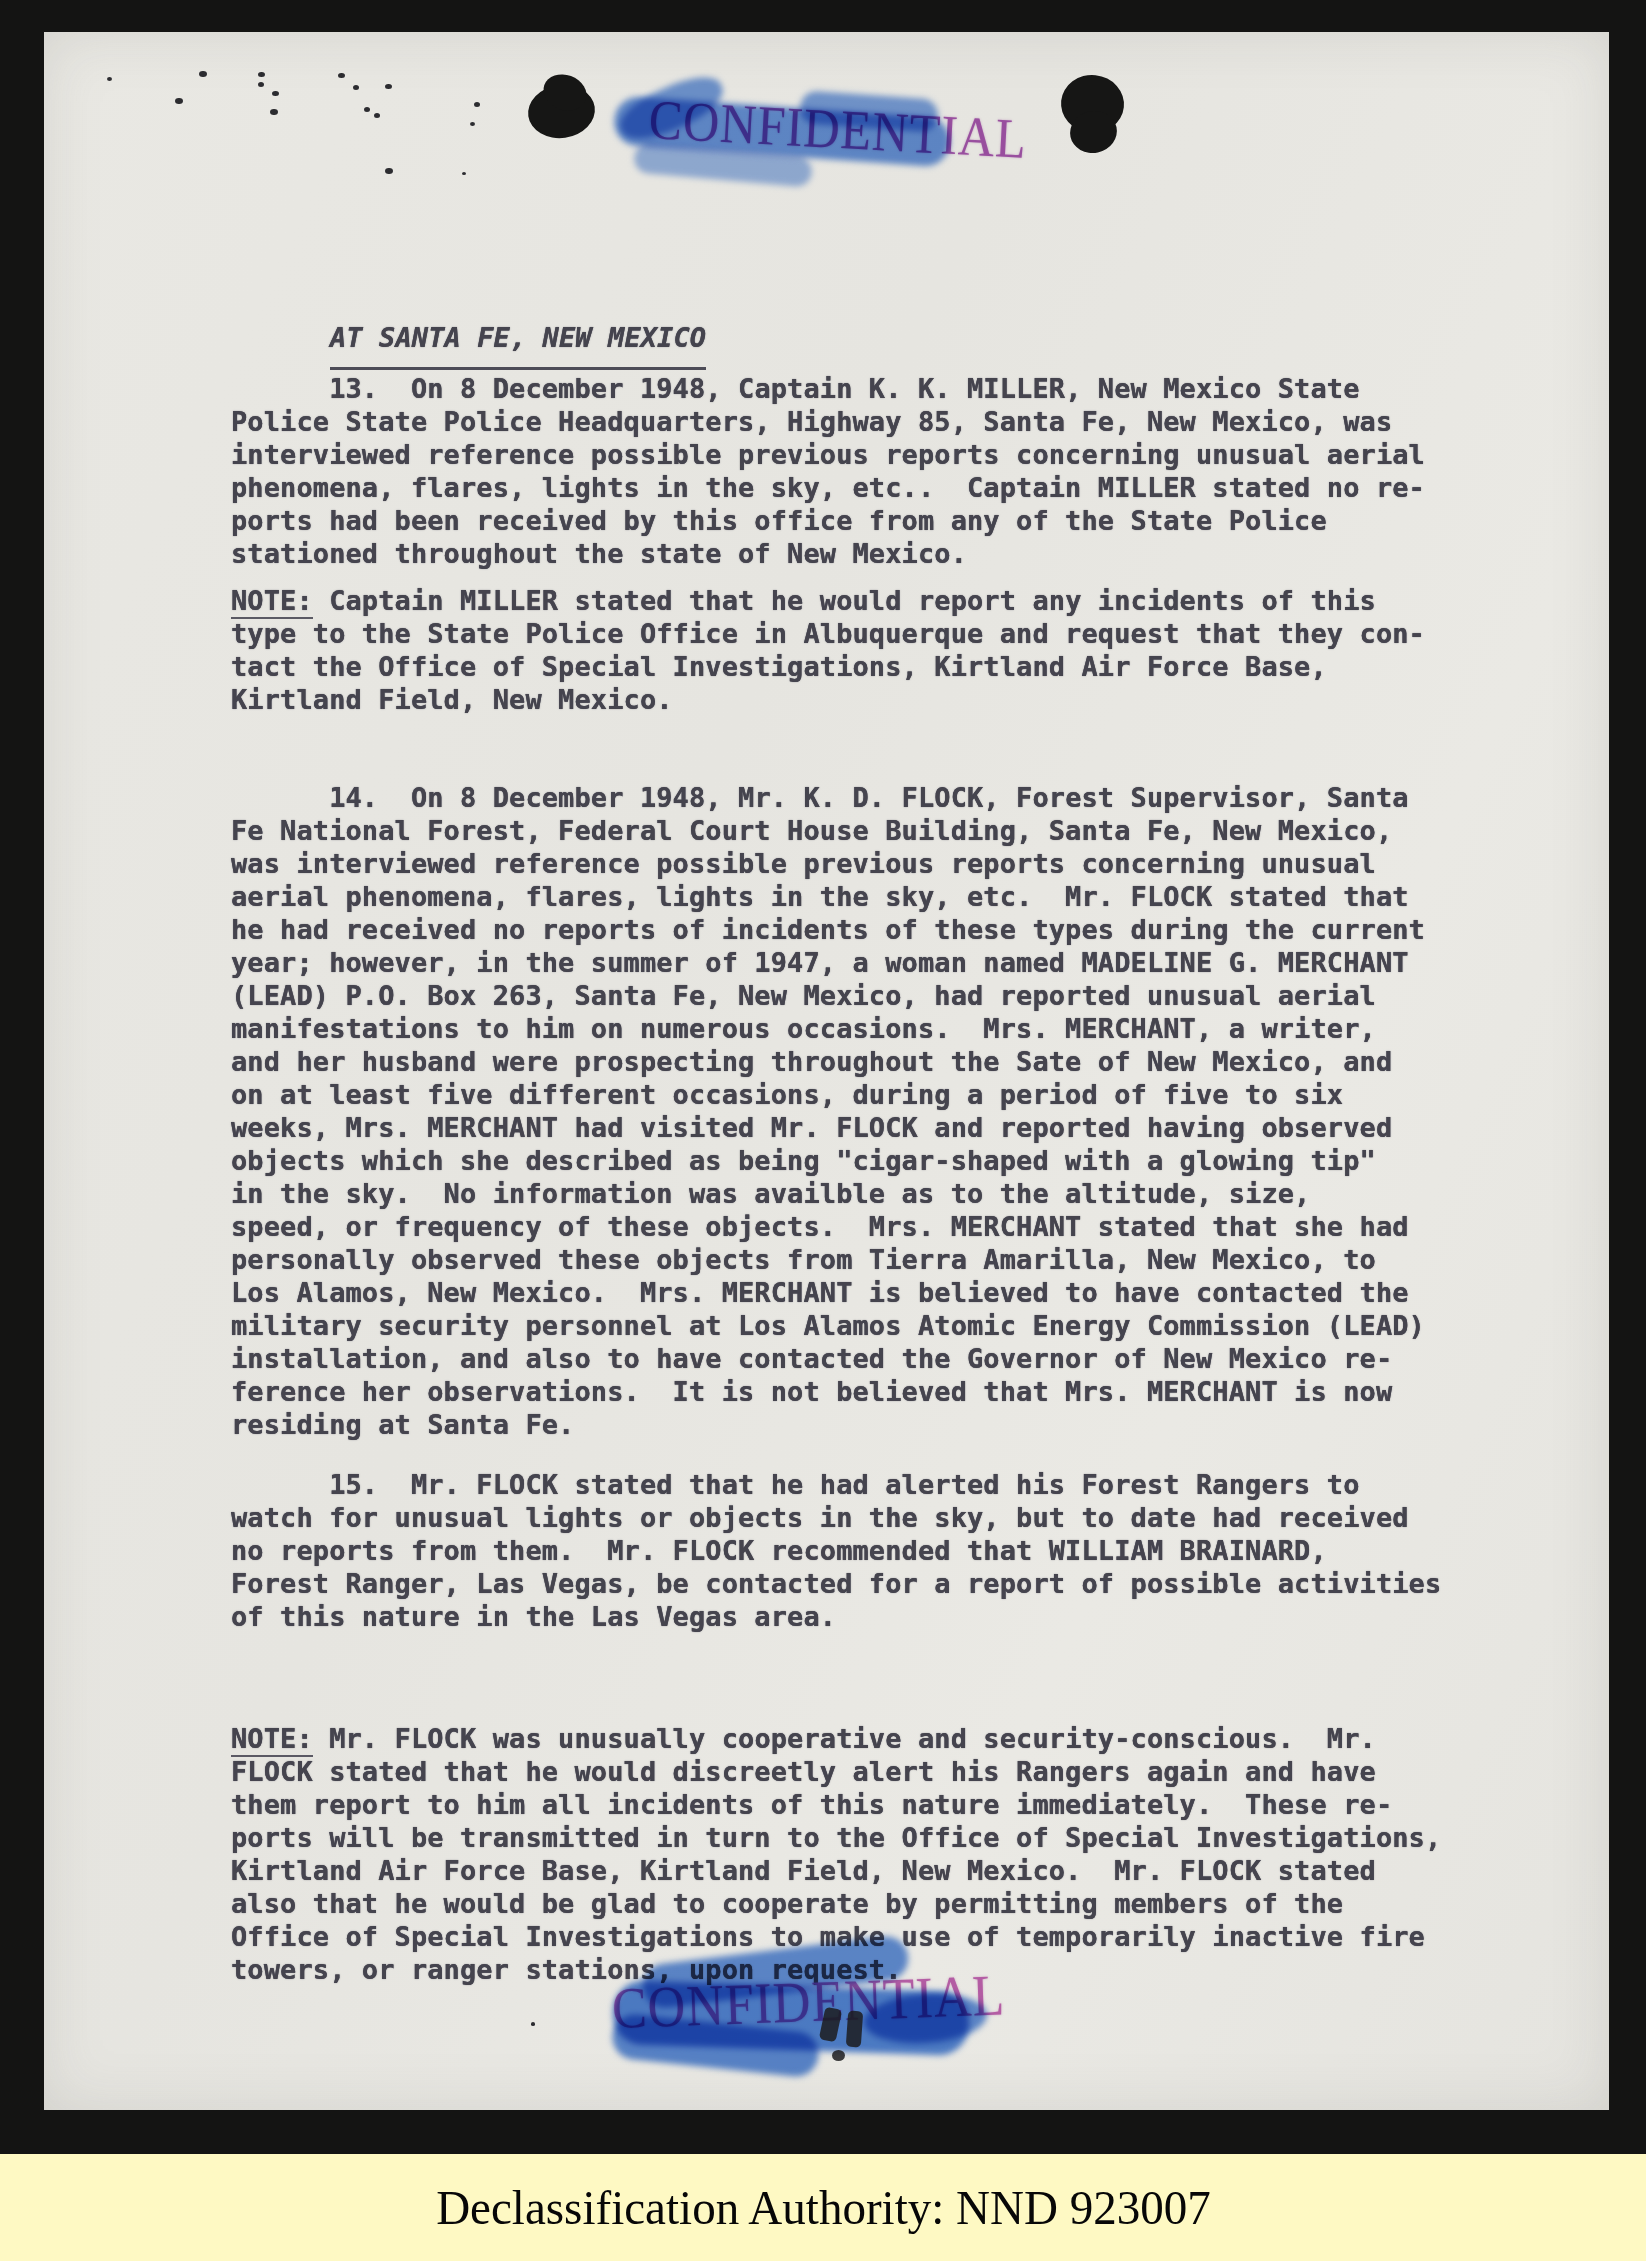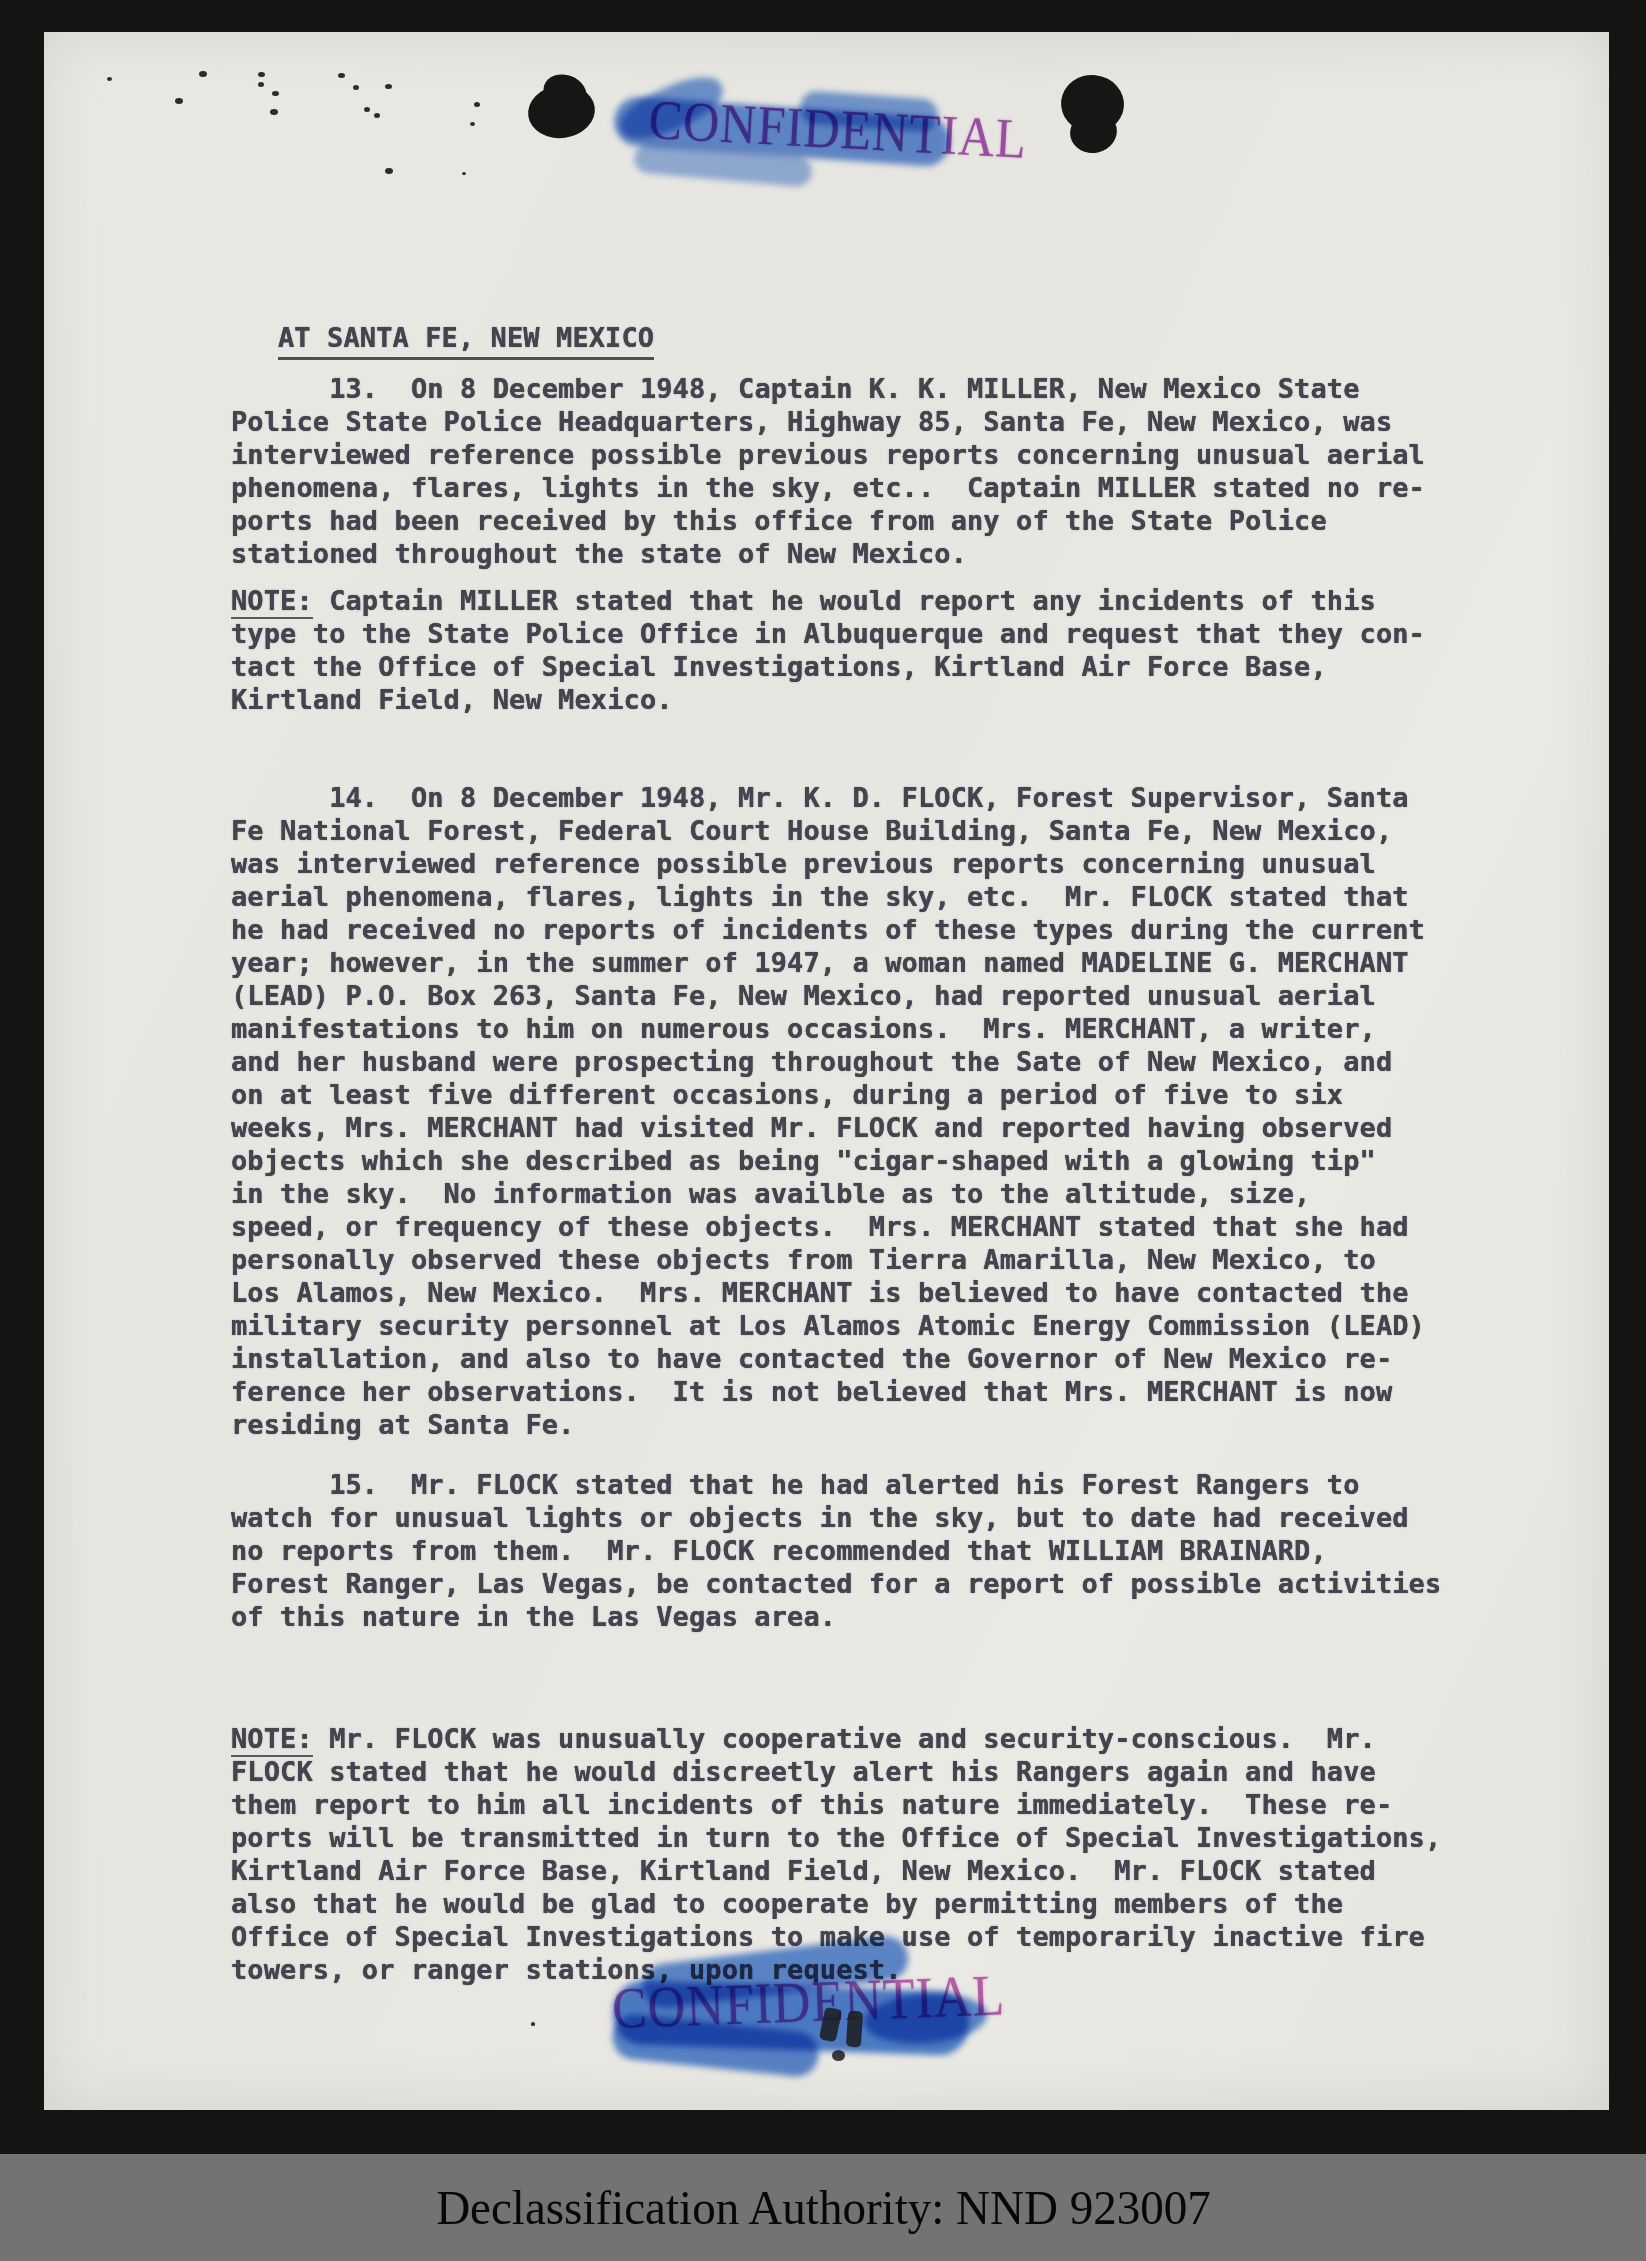--- a/index.html
+++ b/index.html
@@ -11,22 +11,22 @@
          background:linear-gradient(115deg,#e9e8e3 0%,#e6e5e0 40%,#eae9e4 70%,#e5e4df 100%);
          box-shadow:inset 0 0 59px rgba(120,120,115,.18);}
 
   
   .typed{position:absolute;left:187px;width:1220px;
          font-family:"DejaVu Sans Mono","Liberation Mono",monospace;
          font-weight:bold;font-size:27px;line-height:33px;letter-spacing:0.1px;
          color:#45444e;white-space:pre-wrap;
          text-shadow:0 0 1.5px rgba(66,65,78,.55),0 0 0.5px rgba(66,65,78,.85);}
   .u{border-bottom:2.5px solid rgba(66,65,78,.85);padding-bottom:0.5px;}
-  .heading-line{display:inline-block;margin-left:47px;border-bottom:3px solid rgba(60,59,72,.9);
-                padding-bottom:3px;}
+  .heading-line{display:inline-block;margin-left:99px;border-bottom:3px solid rgba(60,59,72,.9);
+                padding-bottom:13px;font-style:italic;}
 
   
   .stamp{position:absolute;font-family:"Liberation Serif",serif;font-weight:normal;
          letter-spacing:1px;white-space:nowrap;transform-origin:left center;}
   .stamp-top{left:605px;top:58px;font-size:50px;color:rgba(146,66,152,.88);
              transform:rotate(3deg) scaleY(1.12);
              text-shadow:0 0 2px rgba(146,66,152,.45);}
   .stamp-bottom{left:568px;top:1947px;font-size:52px;color:rgba(176,84,160,.9);
                 transform:rotate(-2deg) scaleY(1.12);
                 text-shadow:0 0 2px rgba(176,84,160,.5);}
@@ -50,21 +50,21 @@
   
   .hole{position:absolute;background:#161615;border-radius:50%;}
   .hole-a{left:484px;top:53px;width:67px;height:53px;transform:rotate(-8deg);}
   .hole-a2{left:499px;top:43px;width:44px;height:35px;transform:rotate(20deg);}
   .hole-b{left:1017px;top:43px;width:63px;height:58px;transform:rotate(6deg);}
   .hole-b2{left:1026px;top:79px;width:47px;height:42px;transform:rotate(-12deg);}
 
   .speck{position:absolute;background:#2c2c30;border-radius:50%;}
 
   
-  .footer-bar{position:absolute;left:0;top:2154px;width:1647px;height:107px;background:#737373;
+  .footer-bar{position:absolute;left:0;top:2154px;width:1647px;height:107px;background:#fef9c3;
               display:flex;align-items:center;justify-content:center;}
   .footer-text{font-family:"Liberation Serif",serif;font-size:49px;color:#070707;
                transform:scaleX(.96);letter-spacing:0;}
 </style>
 </head>
 <body>
 
 <div class="paper">
 
   <div id="speckle-layer">

